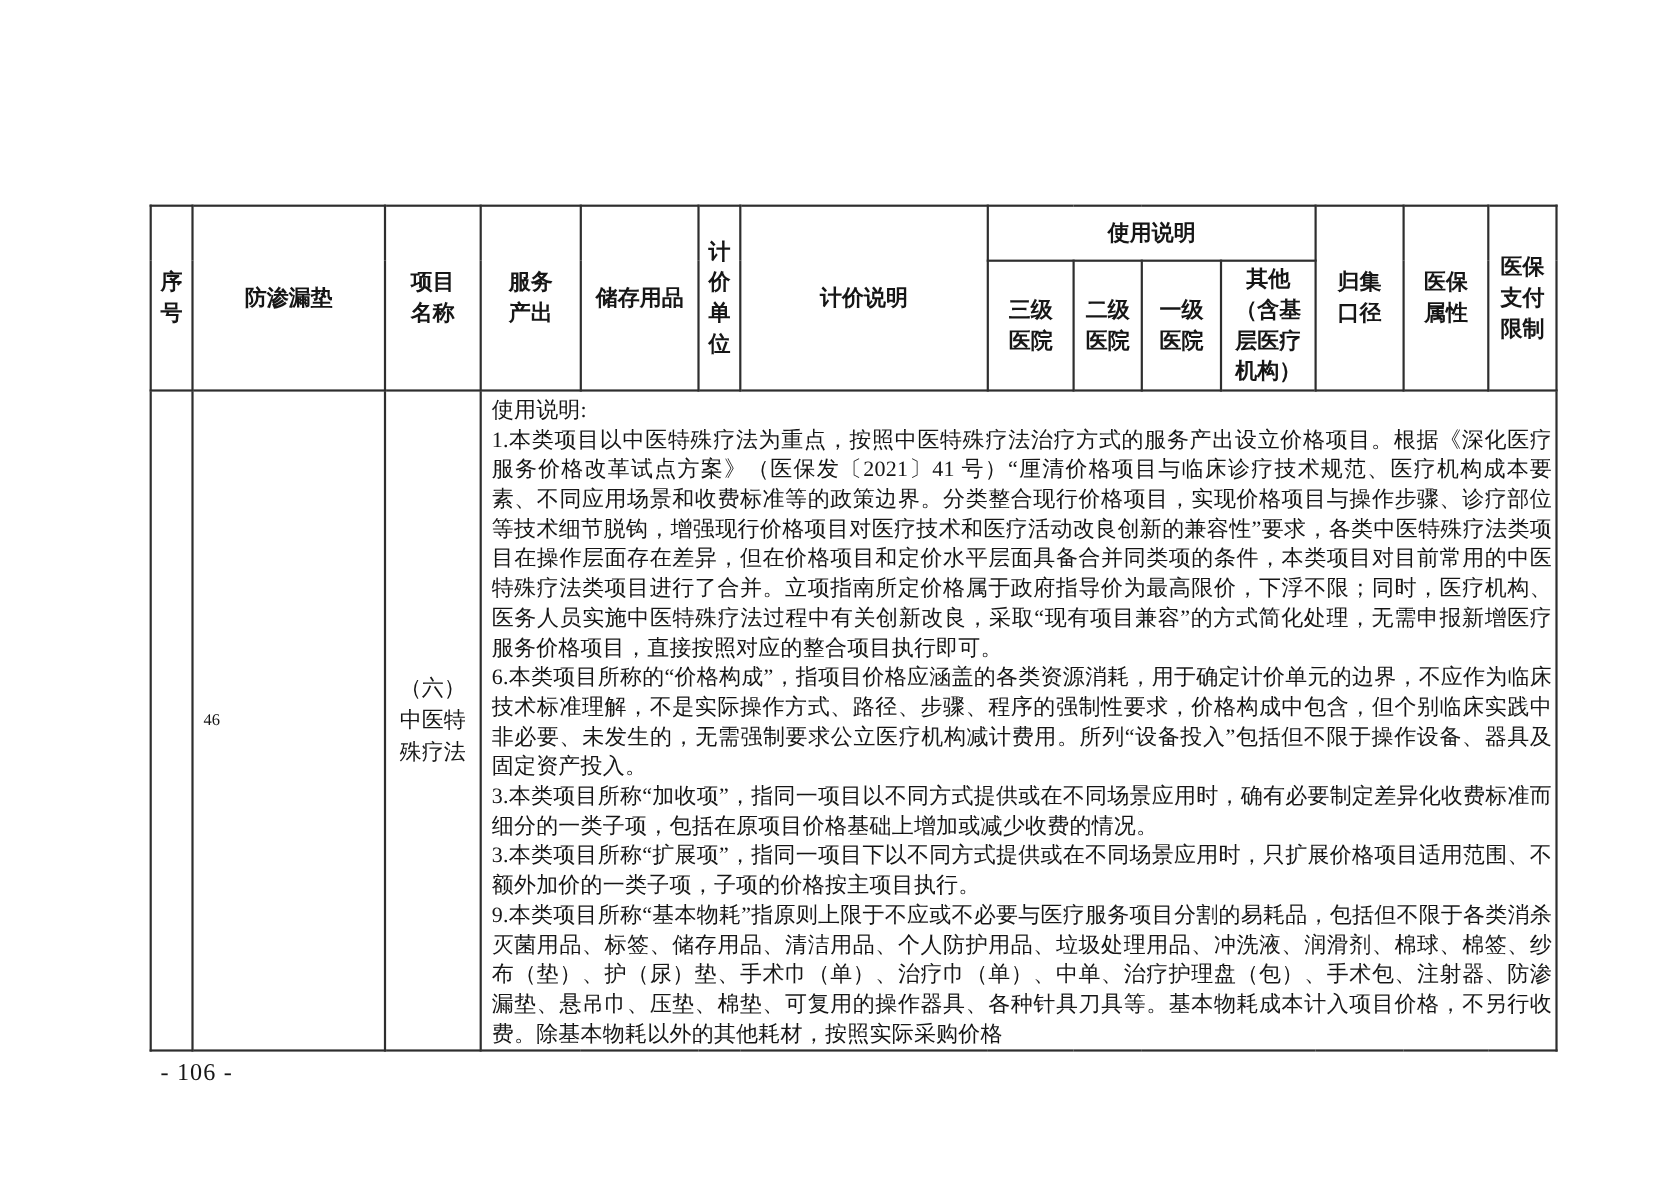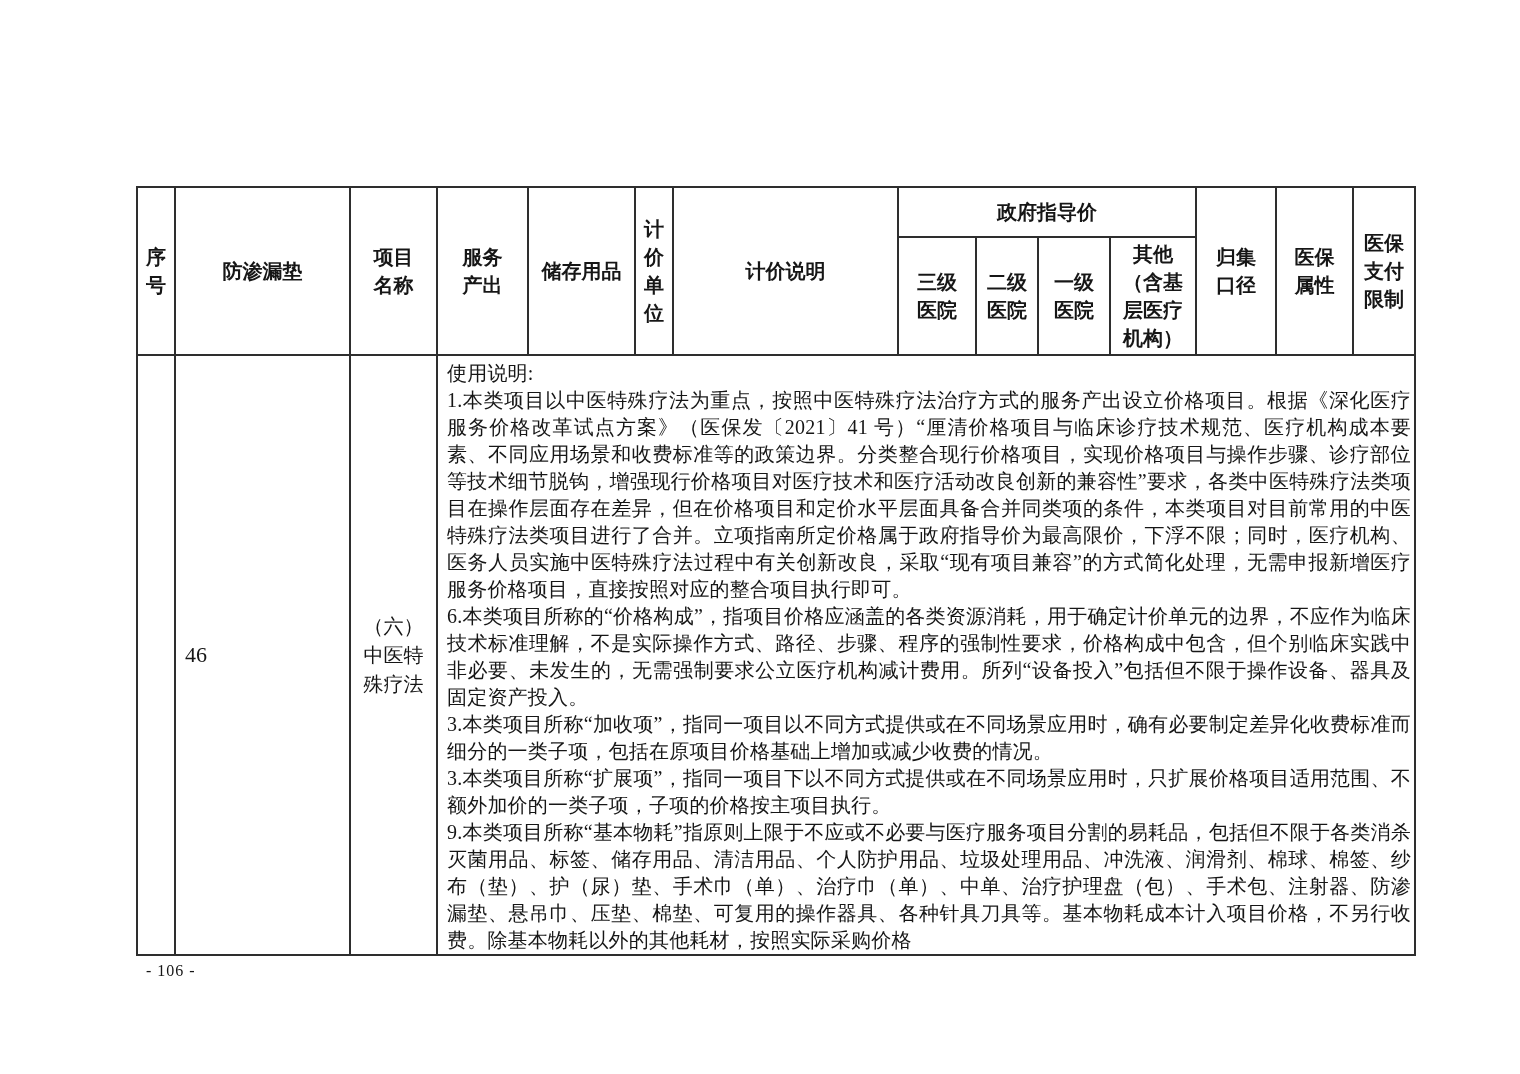--- a/index.html
+++ b/index.html
@@ -19,38 +19,38 @@
   .price-table th{
     font-family:"Liberation Sans","DejaVu Sans",sans-serif;
     font-weight:700;font-size:20px;line-height:28px;
     text-align:center;white-space:pre-line;
   }
   tr.hrow1{height:50px;}
   tr.hrow2{height:118px;}
   tr.brow{height:517px;}
   td.cell-seq{text-align:center;}
   td.cell-code{
-    text-align:left;padding-left:9px;font-size:22px;
+    text-align:left;padding-left:9px;font-size:15px;
     font-family:"Liberation Serif","DejaVu Serif",serif;
   }
   td.cell-name{
     text-align:center;font-size:20px;line-height:29px;
     white-space:pre-line;font-weight:500;
   }
   td.cell-notes{
     vertical-align:top;padding:4px 3px 0 9px;
   }
   .notes{
     font-size:20px;line-height:27px;text-align:justify;
     letter-spacing:0.2px;
   }
   .notes p{margin:0;}
   .page-num{
     position:absolute;left:146px;top:962px;
-    font-size:16px;letter-spacing:1px;
+    font-size:22px;letter-spacing:1px;
   }
 </style>
 </head>
 <body>
 
 <div class="sheet">
 
   <table class="price-table">
     <colgroup>
       <col style="width:38px">
@@ -76,21 +76,21 @@
         <th rowspan="2">项目
 名称</th>
         <th rowspan="2">服务
 产出</th>
         <th rowspan="2">储存用品</th>
         <th rowspan="2">计
 价
 单
 位</th>
         <th rowspan="2">计价说明</th>
-        <th colspan="4">政府指导价</th>
+        <th colspan="4">使用说明</th>
         <th rowspan="2">归集
 口径</th>
         <th rowspan="2">医保
 属性</th>
         <th rowspan="2">医保
 支付
 限制</th>
       </tr>
       <tr class="hrow2">
         <th>三级

